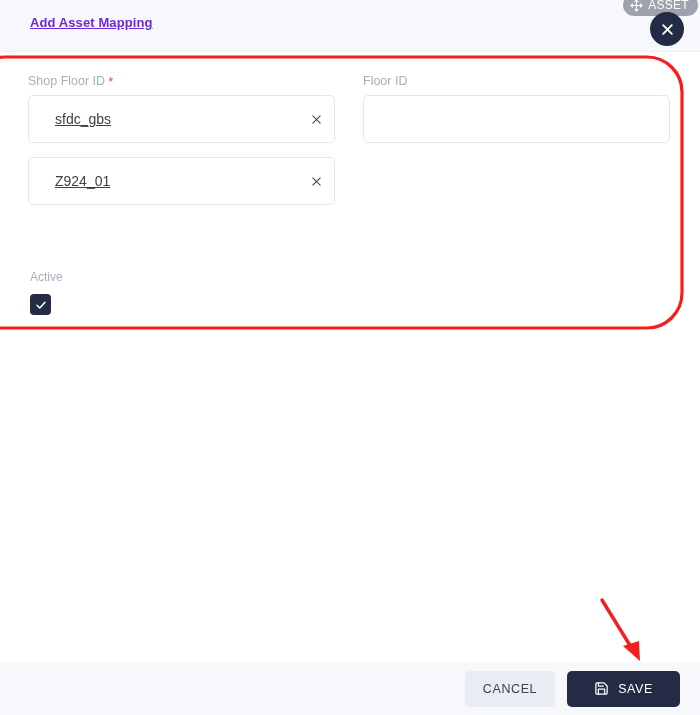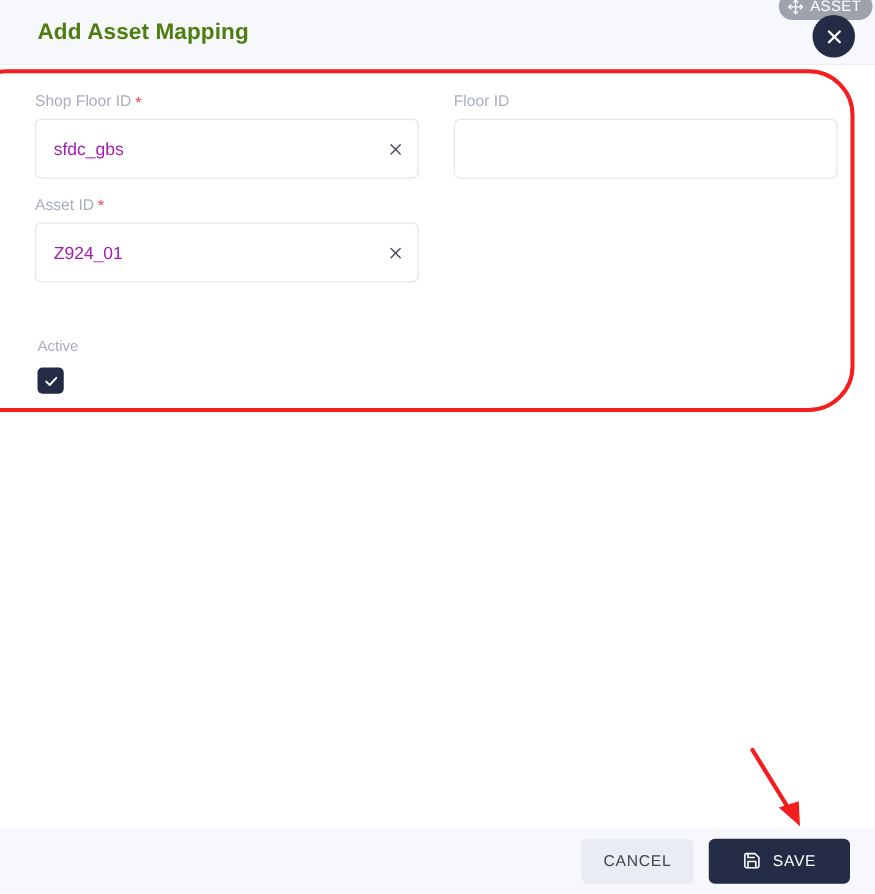--- a/index.html
+++ b/index.html
@@ -22,24 +22,25 @@
   .dialog-header {
     position: absolute;
     left: 0; top: 0;
     width: 700px; height: 52px;
     background: #f7f8fb;
     border-bottom: 1px solid #eceef4;
   }
   .dialog-title {
     position: absolute;
     left: 30px; top: 15px;
-    font-size: 18px;
+    font-size: 13px;
     font-weight: bold;
-    color: #4d7c0f;
+    color: #6d28d9;
     letter-spacing: 0.1px;
+    text-decoration: underline;
   }
 
   .asset-badge {
     position: absolute;
     right: 2px; top: -6px;
     height: 22px;
     padding: 0 9px 0 7px;
     background: #9ea2ad;
     border-radius: 11px;
     display: flex;
@@ -108,25 +109,26 @@
   }
 
   .input-wrap { position: relative; }
 
   .text-input {
     width: 100%;
     height: 48px;
     border: 1px solid #e3e6ef;
     border-radius: 5px;
     background: #ffffff;
-    padding: 0 34px 0 14px;
+    padding: 0 34px 0 26px;
     font-size: 14px;
-    color: #a21caf;
+    color: #404040;
     font-family: "Liberation Sans", sans-serif;
     outline: none;
+    text-decoration: underline;
   }
   .text-input::placeholder { color: #c3c8d4; }
 
   .clear-button {
     position: absolute;
     right: 8px; top: 50%;
     transform: translateY(-50%);
     width: 22px; height: 22px;
     border: none;
     background: transparent;
@@ -266,23 +268,20 @@
       <div class="field">
         <label class="field-label">
           <span>Floor ID</span>
         </label>
         <div class="input-wrap">
           <input class="text-input" type="text" value="" style="">
         </div>
       </div>
 
       <div class="field">
-        <label class="field-label">
-          <span>Asset ID</span><span class="required-mark">*</span>
-        </label>
         <div class="input-wrap">
           <input class="text-input" type="text" value="Z924_01" style="">
           <button class="clear-button">
             <svg viewBox="0 0 24 24" width="11" height="11" fill="none" stroke="currentColor" stroke-width="2.2" stroke-linecap="round">
               <line x1="4" y1="4" x2="20" y2="20"></line>
               <line x1="20" y1="4" x2="4" y2="20"></line>
             </svg>
           </button>
         </div>
       </div>

